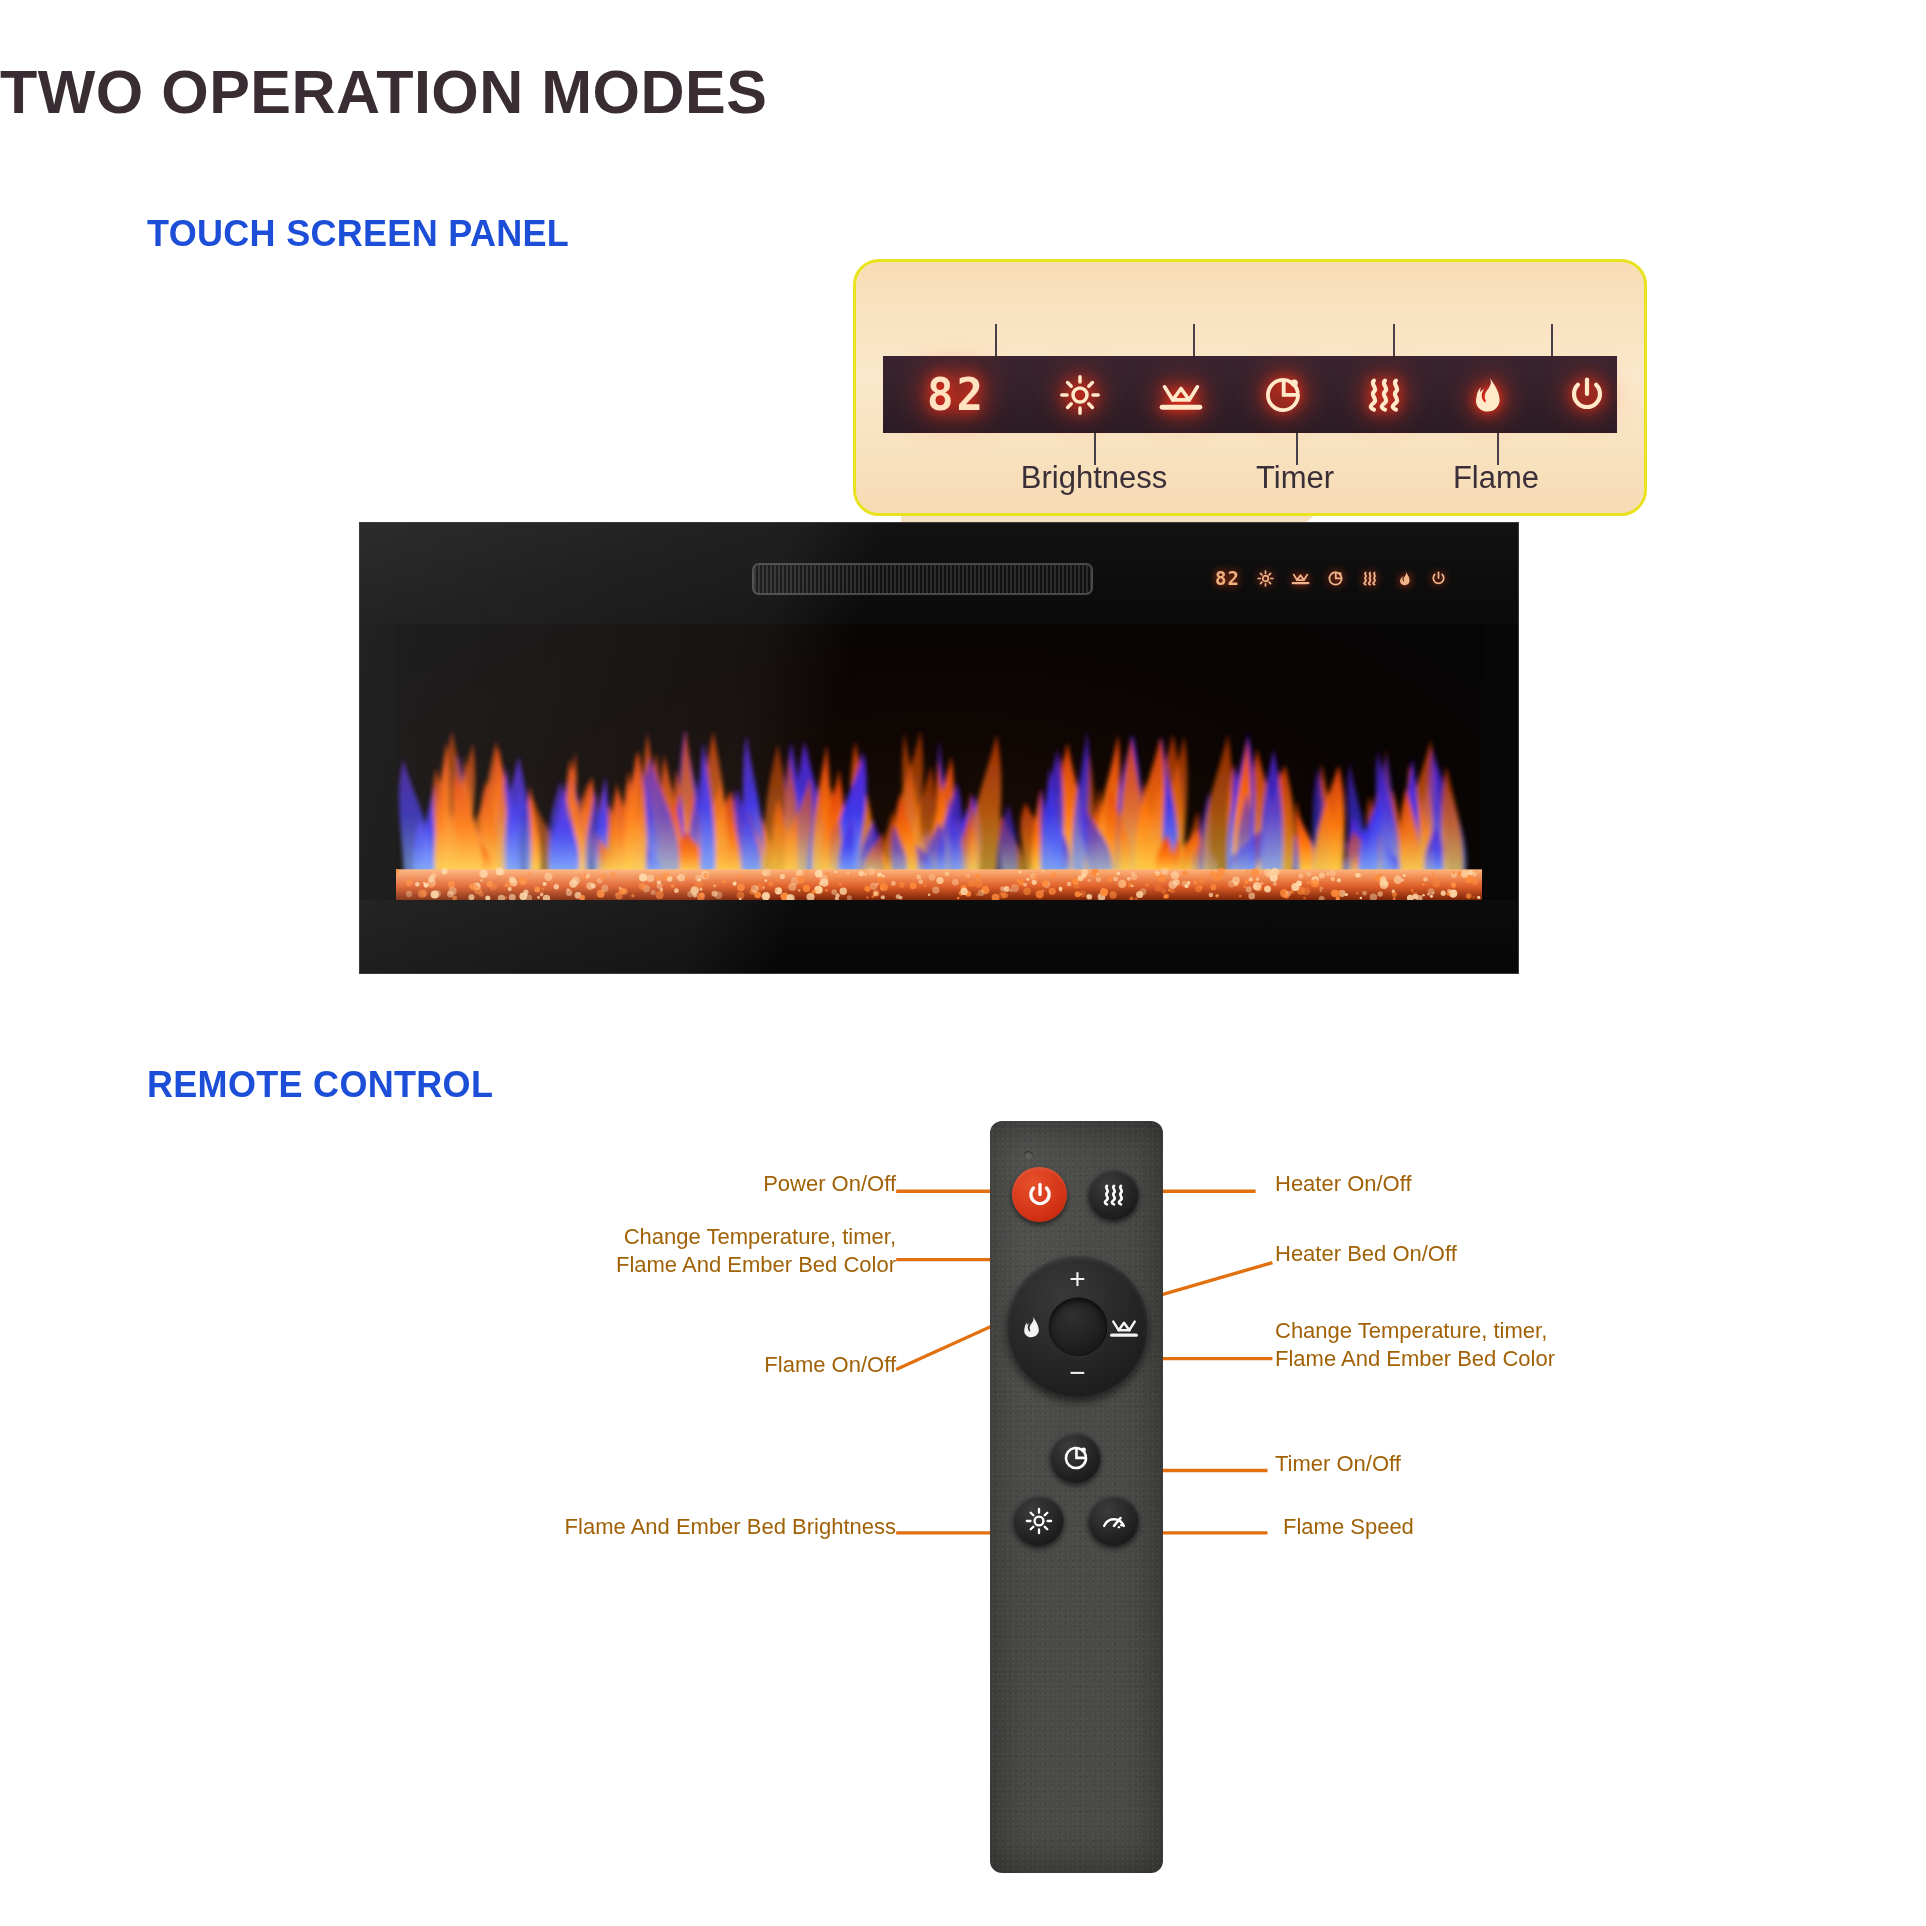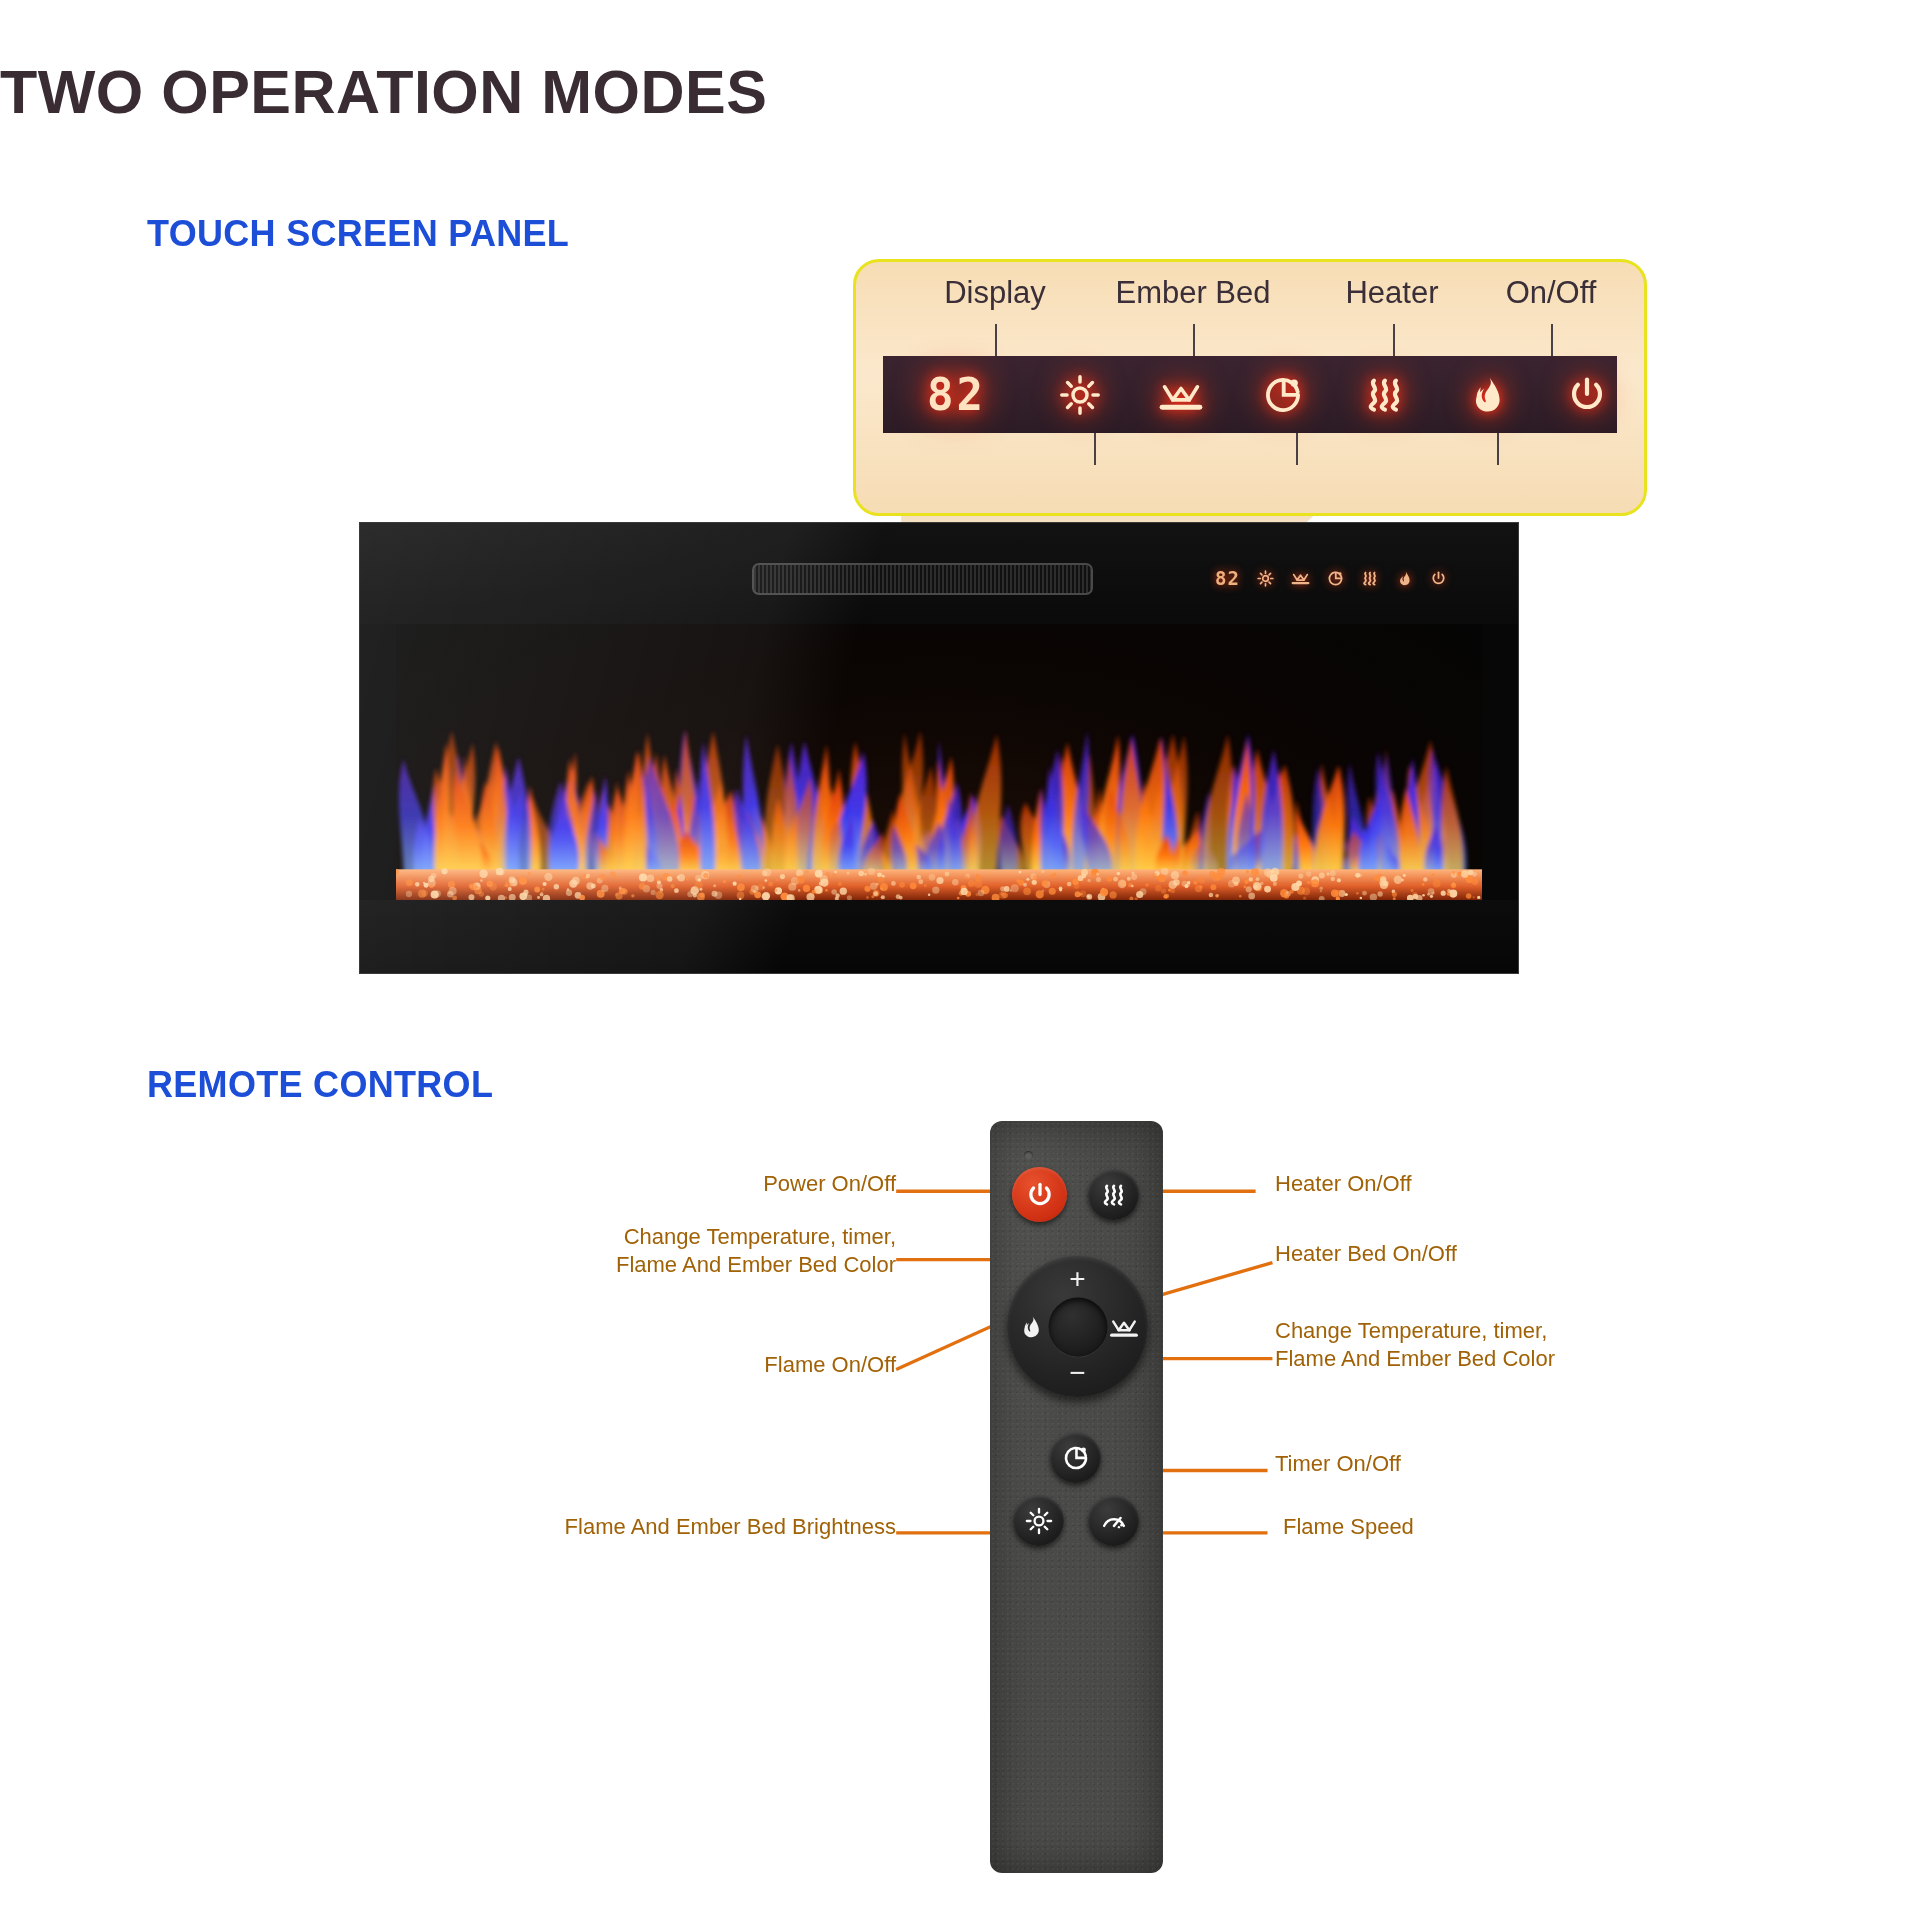--- a/index.html
+++ b/index.html
@@ -283,26 +283,20 @@
     <linearGradient id="ptrGrad" x1="0" y1="0" x2="0" y2="1">
       <stop offset="0%" stop-color="#f3dab6" stop-opacity="0.95"></stop>
       <stop offset="100%" stop-color="#efd6b2" stop-opacity="0.0"></stop>
     </linearGradient>
   </defs>
 </svg>
 
 <div class="callout-wrap">
   <div class="callout-box"></div>
 
-  <div style="position:absolute;left:0;top:16px;width:100%;height:46px;">
-    <div class="co-label" style="position:absolute;left:48px;width:188px;">Display</div>
-    <div class="co-label" style="position:absolute;left:226px;width:228px;">Ember Bed</div>
-    <div class="co-label" style="position:absolute;left:447px;width:184px;">Heater</div>
-    <div class="co-label" style="position:absolute;left:614px;width:168px;">On/Off</div>
-  </div>
 
   <div class="tick" style="left:142px; top:65px; height:34px;"></div>
   <div class="tick" style="left:340px; top:65px; height:34px;"></div>
   <div class="tick" style="left:540px; top:65px; height:34px;"></div>
   <div class="tick" style="left:698px; top:65px; height:34px;"></div>
 
   <div class="led-strip">
     <div class="led-cell" style="width:147px">
       <span class="seg-display">82</span>
     </div>
@@ -350,20 +344,25 @@
         <path d="M12 3.2 L12 11.4"></path>
         <path d="M6.8 6.2a7.4 7.4 0 1 0 10.4 0"></path>
       </svg>
     </div>
   </div>
 
   <div class="tick" style="left:241px; top:174px; height:32px;"></div>
   <div class="tick" style="left:443px; top:174px; height:32px;"></div>
   <div class="tick" style="left:644px; top:174px; height:32px;"></div>
 
+  <div style="position:absolute;left:0;bottom:12px;width:100%;height:44px;">
+    <div class="co-label" style="position:absolute;left:135px;width:212px;">Brightness</div>
+    <div class="co-label" style="position:absolute;left:358px;width:168px;">Timer</div>
+    <div class="co-label" style="position:absolute;left:556px;width:174px;">Flame</div>
+  </div>
 </div>
 
 <div class="fireplace">
   <div class="fp-bezel-top"></div>
   <div class="fp-vent"></div>
 
   <div class="fp-mini-panel">
     <span class="mini-seg">82</span>
     <svg class="mini-glow" width="17" height="17" viewBox="0 0 24 24" fill="none" stroke="currentColor" stroke-width="2.4" stroke-linecap="round">
       <circle cx="12" cy="12" r="4"></circle>

